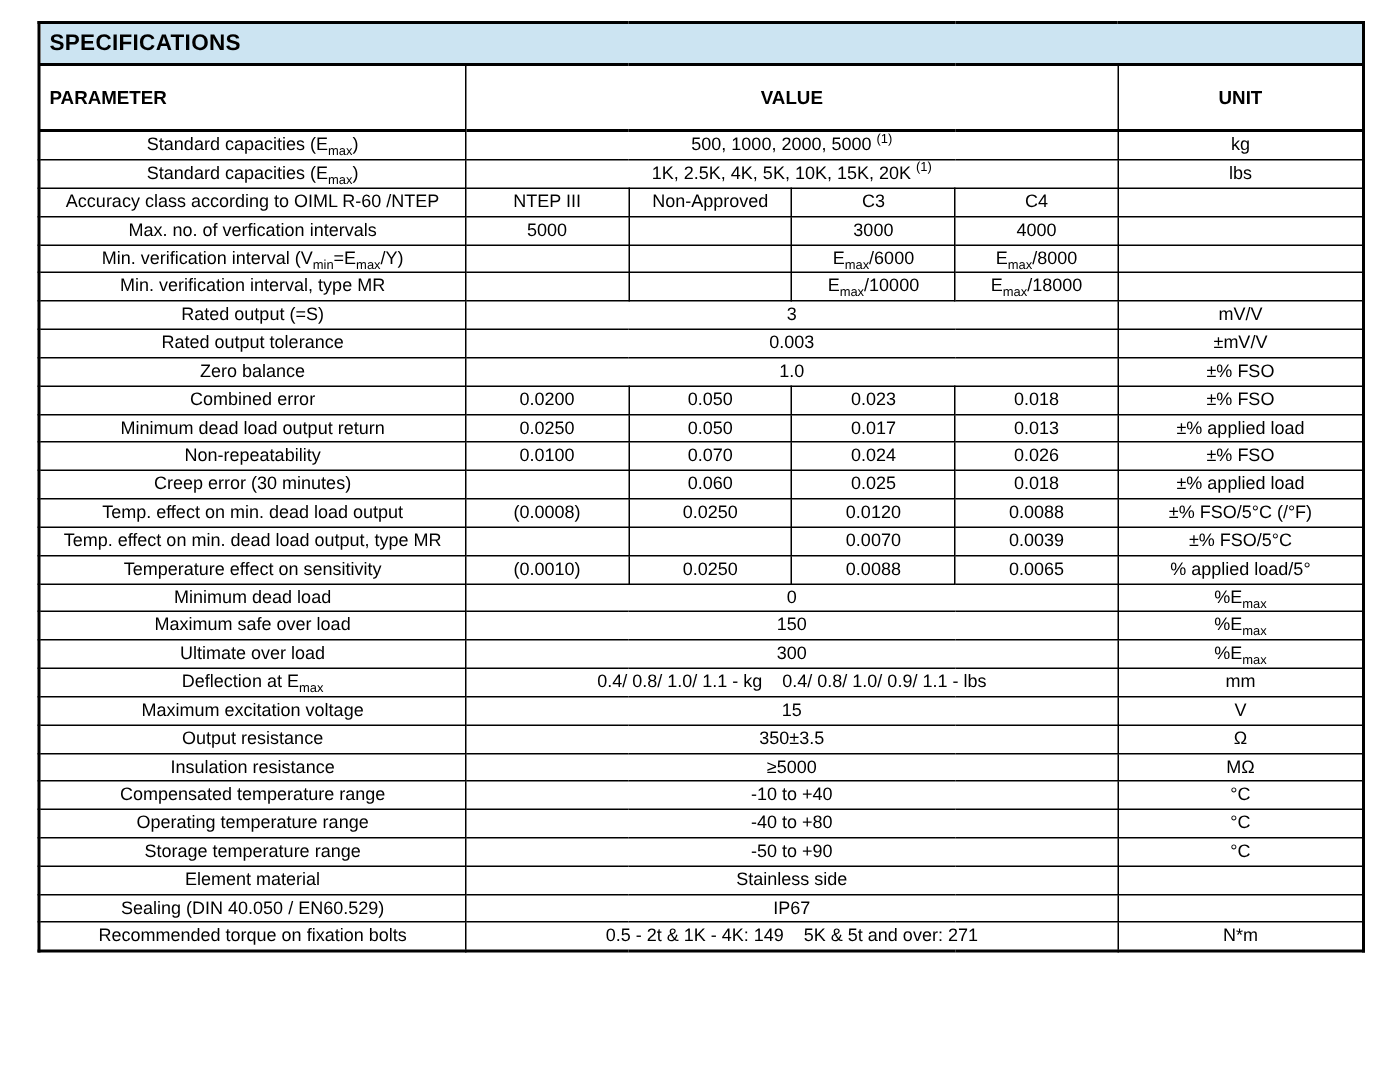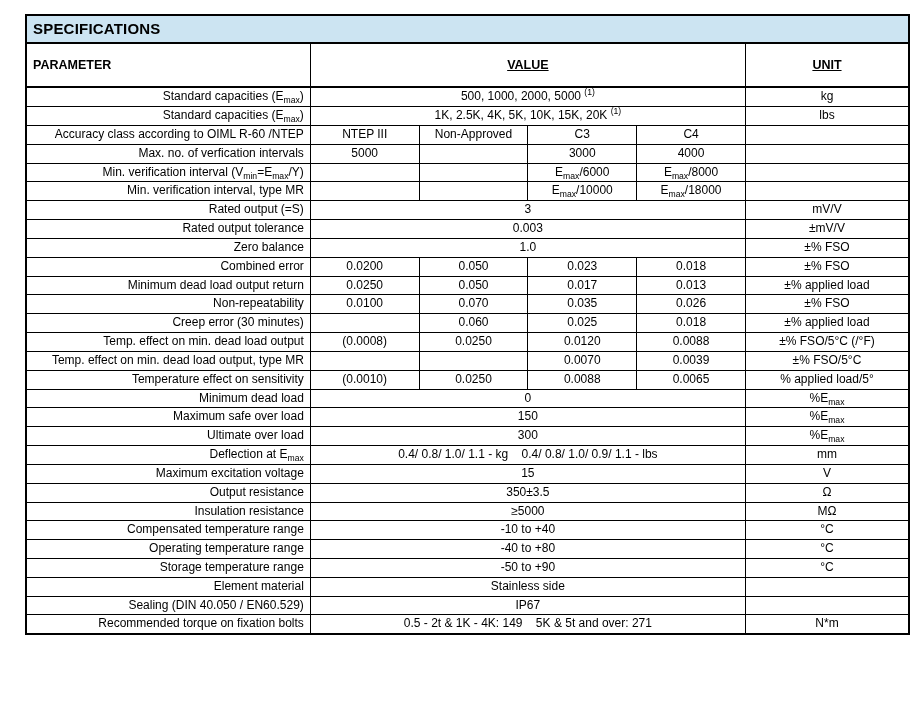--- a/index.html
+++ b/index.html
@@ -39,22 +39,22 @@
     padding: 3px 6px;
     border-bottom: 2px solid #000000;
   }
   tr.header-row th {
     font-size: 12.5px;
     font-weight: bold;
     border-bottom: 2px solid #000000;
     padding: 13px 6px;
   }
   tr.header-row th.h-param { text-align: left; }
-  tr.header-row th.h-value, tr.header-row th.h-unit { text-align: center; text-decoration: underline; }
-  td.param { text-align: right; }
+  tr.header-row th.h-value, tr.header-row th.h-unit { text-align: center; }
+  td.param { text-align: center; }
   td.val   { text-align: center; }
   td.unit  { text-align: center; }
   sub { font-size: 72%; line-height: 0; }
   sup { font-size: 72%; line-height: 0; }
 </style>
 </head>
 <body>
 
 <div class="page">
   <table class="spec">
@@ -147,21 +147,21 @@
           <td class="val">0.0250</td>
           <td class="val">0.050</td>
           <td class="val">0.017</td>
           <td class="val">0.013</td>
           <td class="unit">±% applied load</td>
         </tr>
         <tr>
           <td class="param">Non-repeatability</td>
           <td class="val">0.0100</td>
           <td class="val">0.070</td>
-          <td class="val">0.035</td>
+          <td class="val">0.024</td>
           <td class="val">0.026</td>
           <td class="unit">±% FSO</td>
         </tr>
         <tr>
           <td class="param">Creep error (30 minutes)</td>
           <td class="val"></td>
           <td class="val">0.060</td>
           <td class="val">0.025</td>
           <td class="val">0.018</td>
           <td class="unit">±% applied load</td>

